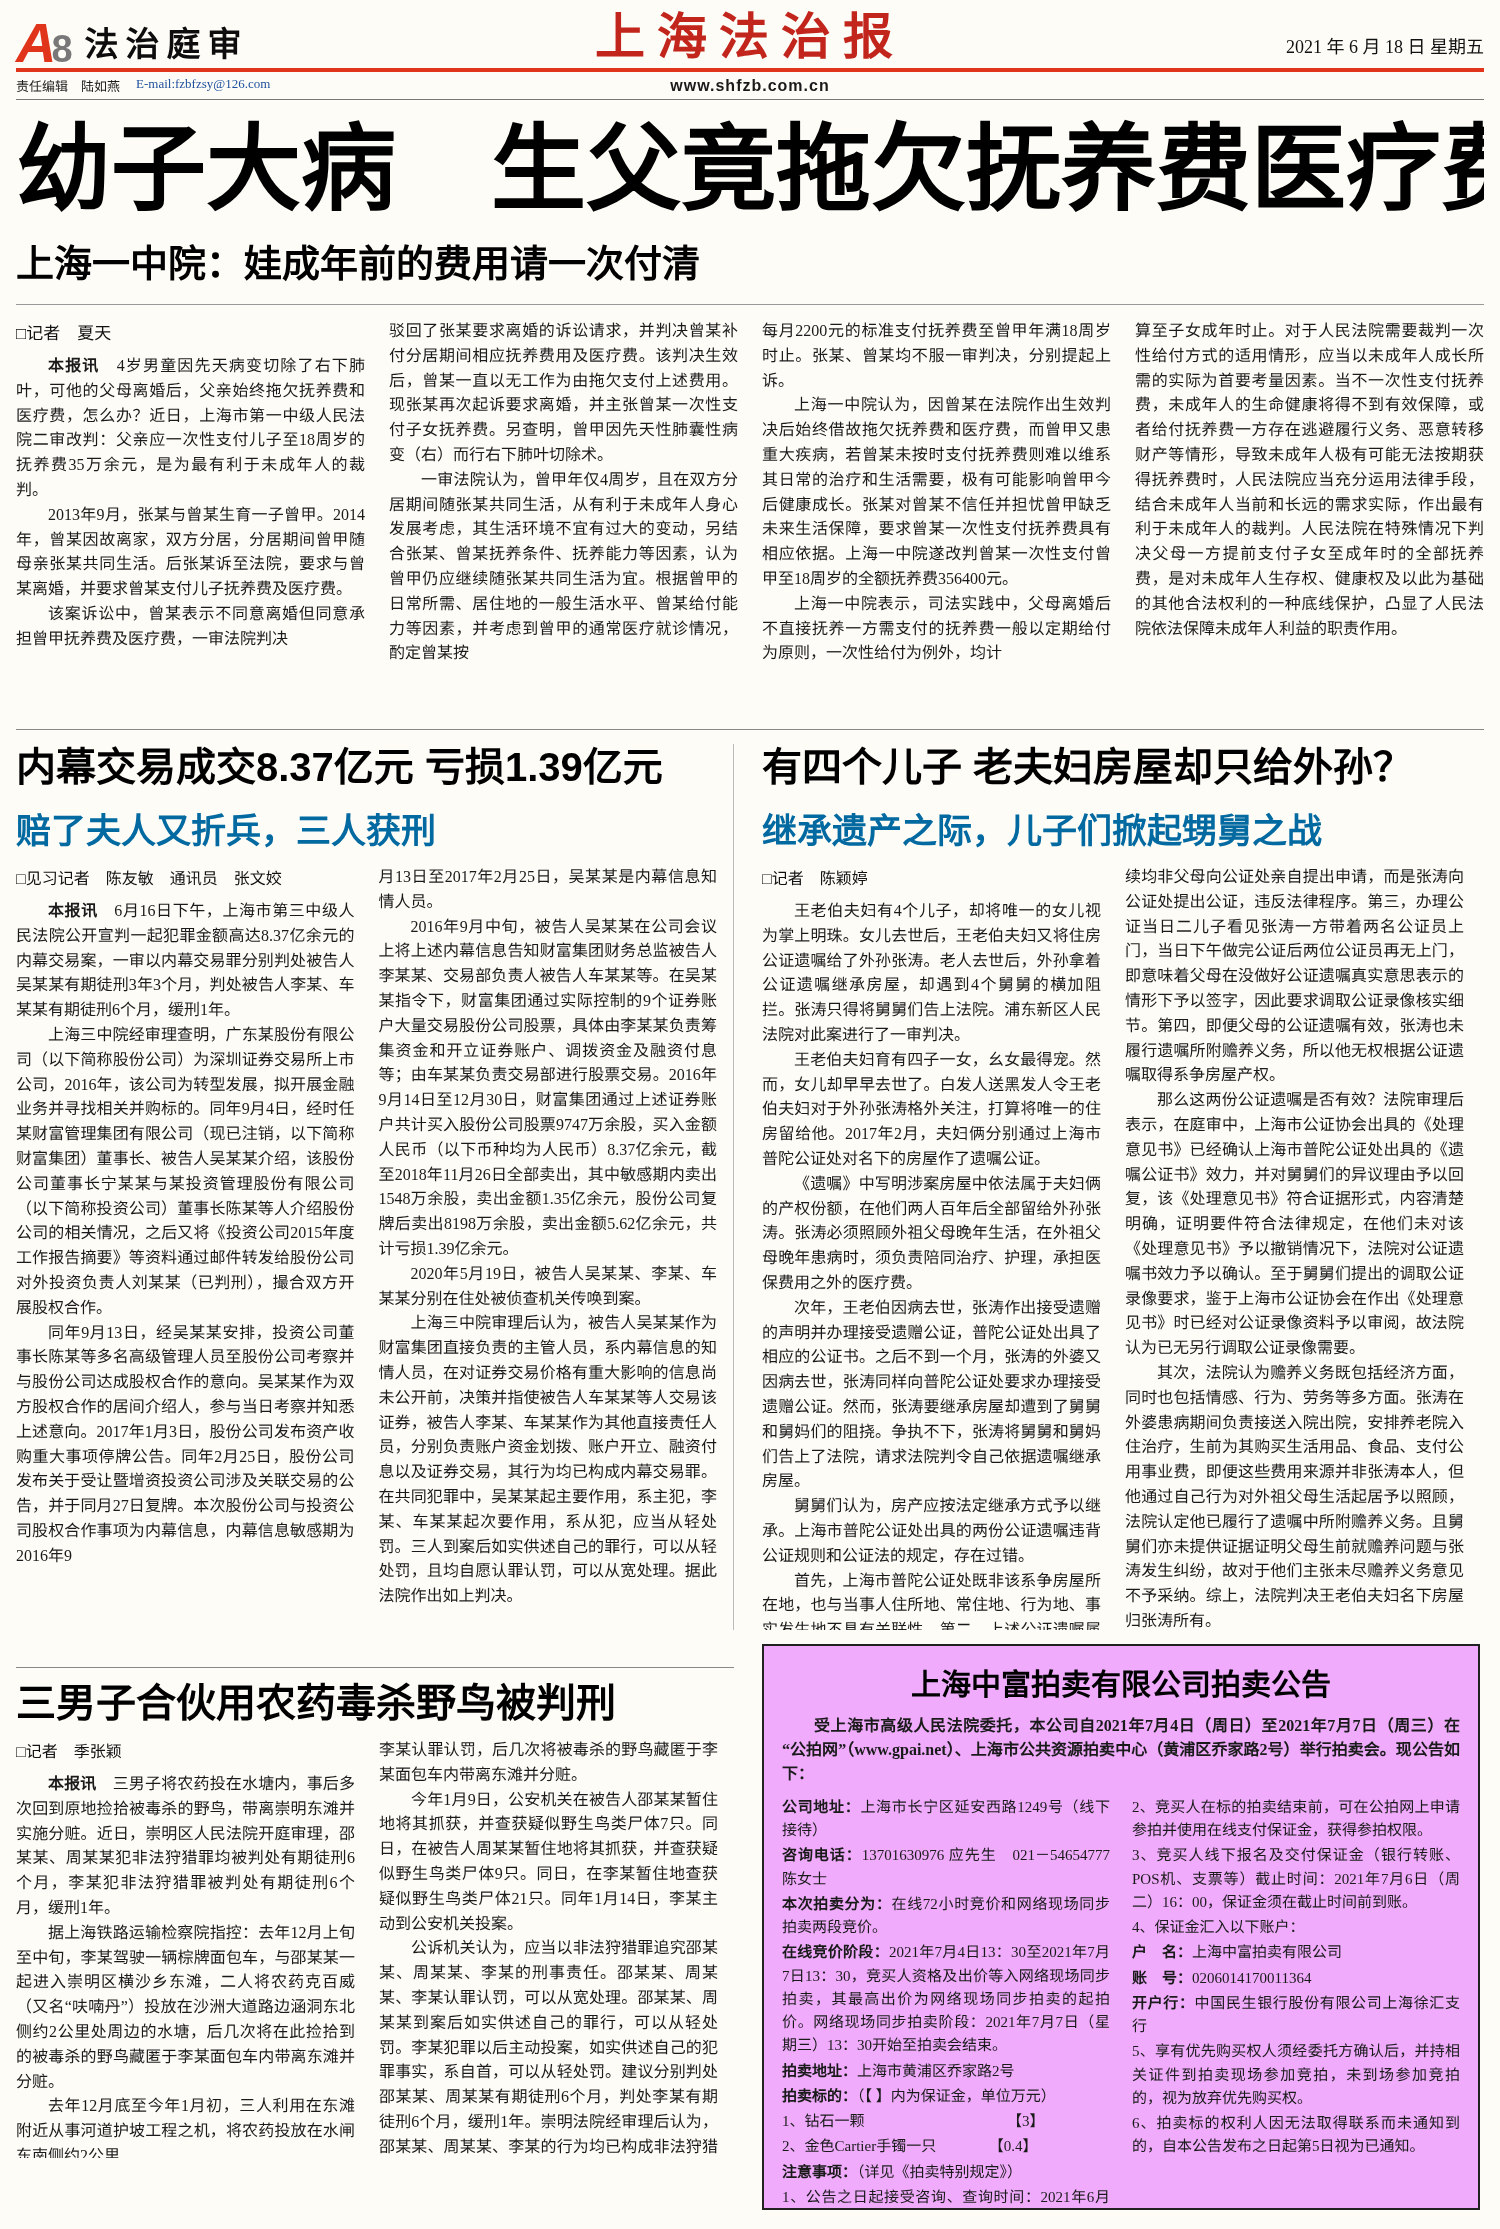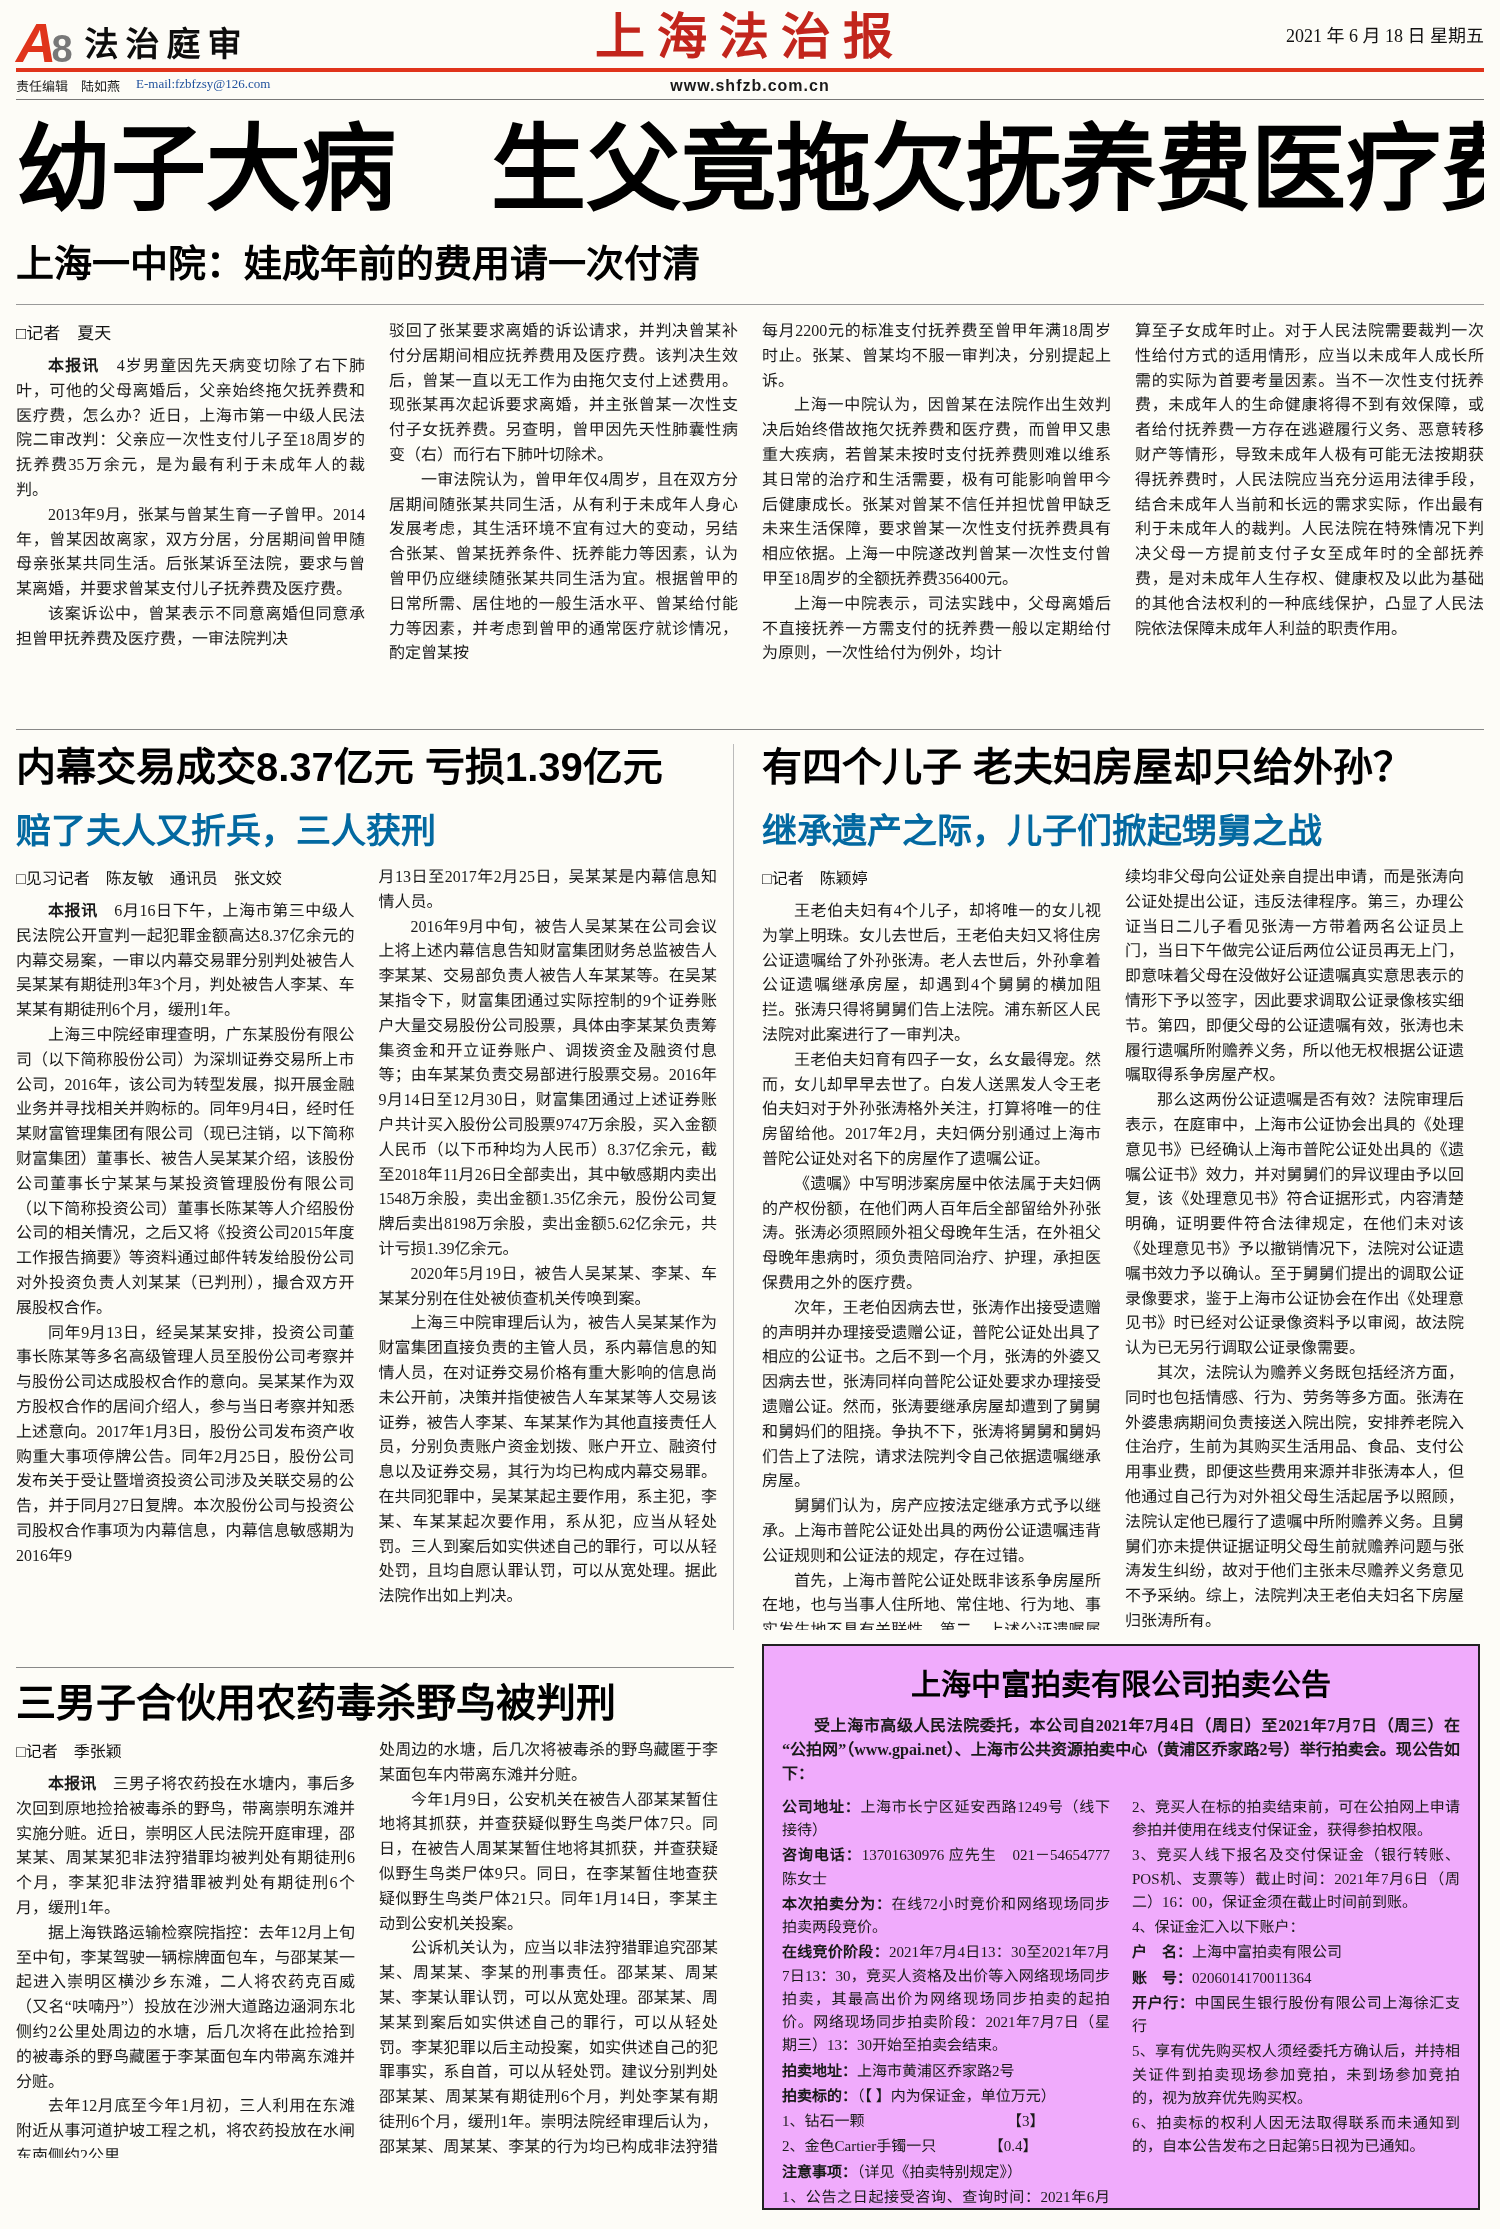--- a/index.html
+++ b/index.html
@@ -16,21 +16,21 @@
   .page-badge { display:flex; align-items:flex-end; line-height:1; }
   .badge-a { font-family:"Liberation Sans","DejaVu Sans",sans-serif; font-weight:bold; font-style:italic;
              font-size:56px; color:#e0341b; line-height:0.9; }
   .badge-8 { font-family:"Liberation Sans","DejaVu Sans",sans-serif; font-weight:bold;
              font-size:38px; color:#787878; line-height:1; margin-left:-5px; }
   .section-title { font-family:"Liberation Sans","DejaVu Sans",sans-serif; font-size:34px; font-weight:900;
                    letter-spacing:7px; color:#0d0d0d; padding-bottom:2px; }
   .masthead-center { position:absolute; left:0; right:0; top:0; text-align:center; }
   .paper-name { font-size:50px; color:#c2251c; font-weight:bold; letter-spacing:12px; line-height:1.1;
                 font-family:"Liberation Serif","DejaVu Serif",serif; }
-  .date { margin-left:auto; font-size:18px; color:#111; padding-bottom:21px; white-space:nowrap; }
+  .date { margin-left:auto; font-size:18px; color:#111; padding-bottom:10px; white-space:nowrap; }
   .red-rule { height:4px; background:#e0341b; }
   .header-sub { display:flex; align-items:center; height:27px; border-bottom:1px solid #777;
                 font-size:13px; position:relative; }
   .editor-line { display:flex; gap:16px; z-index:1; }
   .email { color:#1d4f9c; }
   .website { position:absolute; left:0; right:0; text-align:center; font-weight:bold;
              font-family:"Liberation Sans","DejaVu Sans",sans-serif; font-size:16px; letter-spacing:1px; }
   
   .lead-headline { font-family:"Liberation Sans","DejaVu Sans",sans-serif; font-weight:900;
                    font-size:95px; line-height:1.12; margin:16px 0 0; white-space:nowrap; overflow:hidden; color:#000; }
@@ -187,21 +187,21 @@
         <div class="col">
           <div class="byline art-byline">□记者　季张颖</div>
           <div>
               <p class="para"><strong>本报讯</strong>　三男子将农药投在水塘内，事后多次回到原地捡拾被毒杀的野鸟，带离崇明东滩并实施分赃。近日，崇明区人民法院开庭审理，邵某某、周某某犯非法狩猎罪均被判处有期徒刑6个月，李某犯非法狩猎罪被判处有期徒刑6个月，缓刑1年。</p>
               <p class="para">据上海铁路运输检察院指控：去年12月上旬至中旬，李某驾驶一辆棕牌面包车，与邵某某一起进入崇明区横沙乡东滩，二人将农药克百威（又名“呋喃丹”）投放在沙洲大道路边涵洞东北侧约2公里处周边的水塘，后几次将在此捡拾到的被毒杀的野鸟藏匿于李某面包车内带离东滩并分赃。</p>
               <p class="para">去年12月底至今年1月初，三人利用在东滩附近从事河道护坡工程之机，将农药投放在水闸东南侧约2公里</p>
             </div>
         </div>
         <div class="col">
           <div>
-              <p class="para no-indent">处周边的水塘，后几次将被毒杀的野鸟藏匿于李某面包车内带离东滩并分赃。</p>
+              <p class="para no-indent">李某认罪认罚，后几次将被毒杀的野鸟藏匿于李某面包车内带离东滩并分赃。</p>
               <p class="para">今年1月9日，公安机关在被告人邵某某暂住地将其抓获，并查获疑似野生鸟类尸体7只。同日，在被告人周某某暂住地将其抓获，并查获疑似野生鸟类尸体9只。同日，在李某暂住地查获疑似野生鸟类尸体21只。同年1月14日，李某主动到公安机关投案。</p>
               <p class="para">公诉机关认为，应当以非法狩猎罪追究邵某某、周某某、李某的刑事责任。邵某某、周某某、李某认罪认罚，可以从宽处理。邵某某、周某某到案后如实供述自己的罪行，可以从轻处罚。李某犯罪以后主动投案，如实供述自己的犯罪事实，系自首，可以从轻处罚。建议分别判处邵某某、周某某有期徒刑6个月，判处李某有期徒刑6个月，缓刑1年。崇明法院经审理后认为，邵某某、周某某、李某的行为均已构成非法狩猎罪，公诉机关的指控成立。据此作出上述判决。</p>
             </div>
         </div>
       </div>
     </section>
     <aside class="auction">
       <h2 class="auction-title">上海中富拍卖有限公司拍卖公告</h2>
       <p class="auction-intro">受上海市高级人民法院委托，本公司自2021年7月4日（周日）至2021年7月7日（周三）在“公拍网”（www.gpai.net）、上海市公共资源拍卖中心（黄浦区乔家路2号）举行拍卖会。现公告如下：</p>
       <div class="auction-cols">

